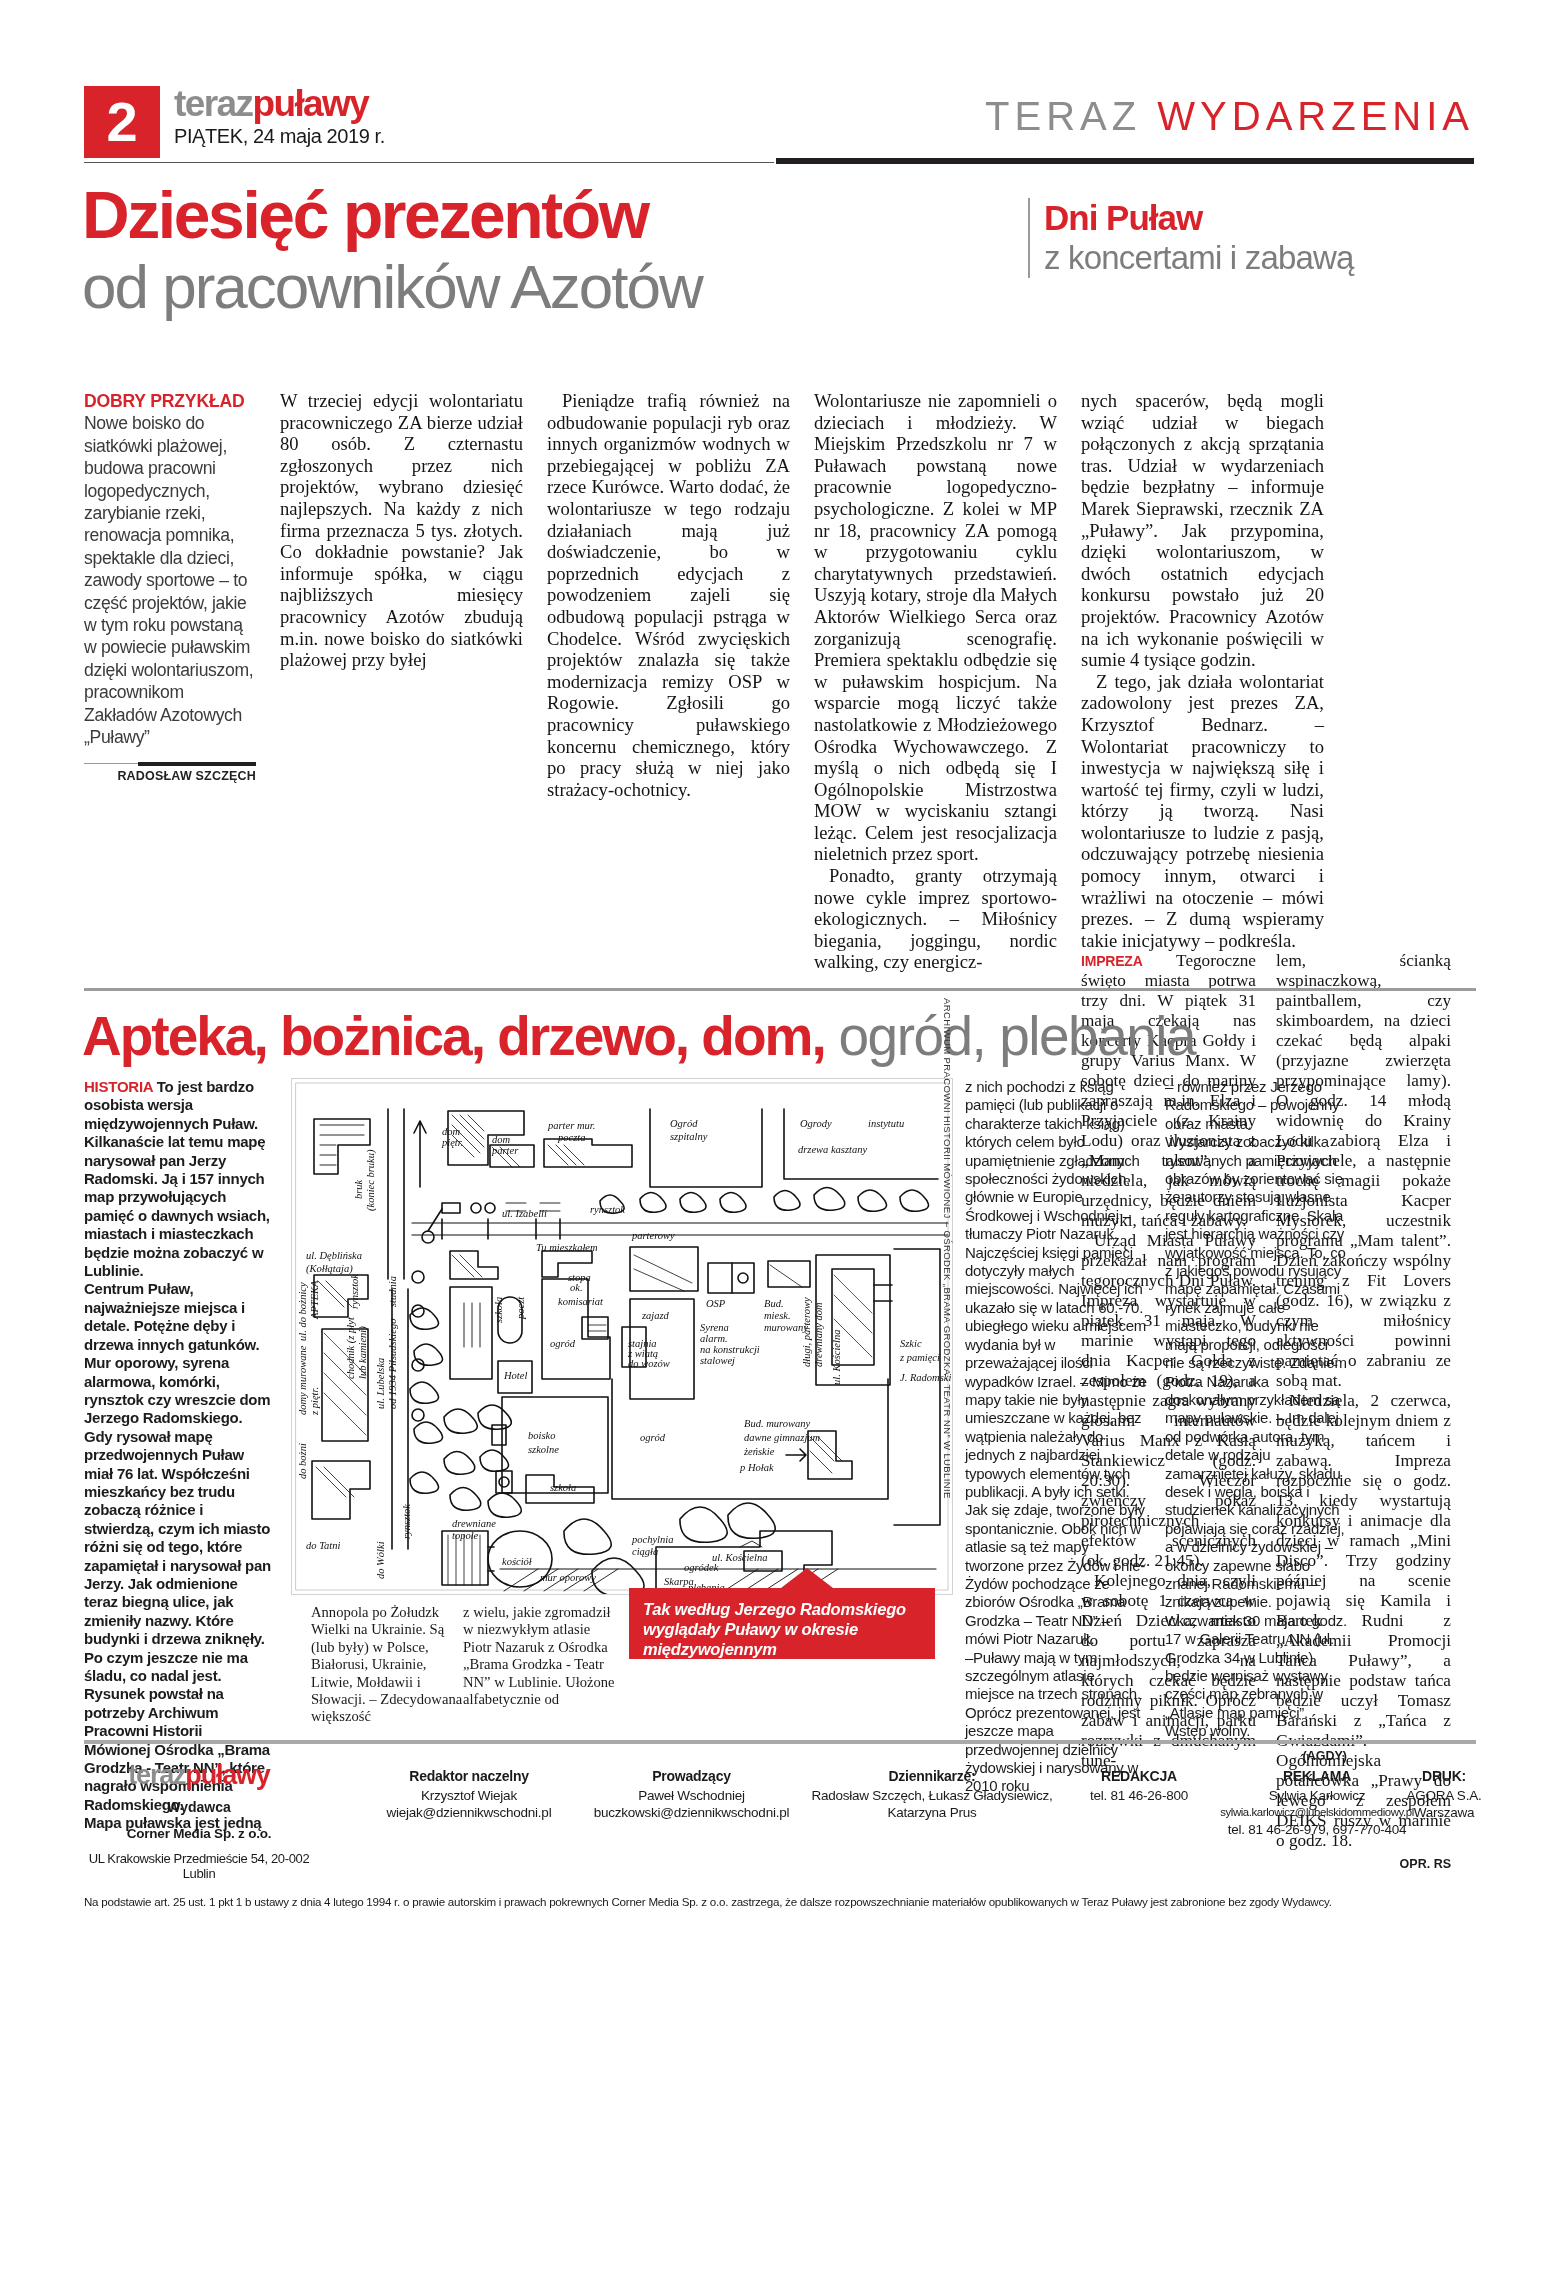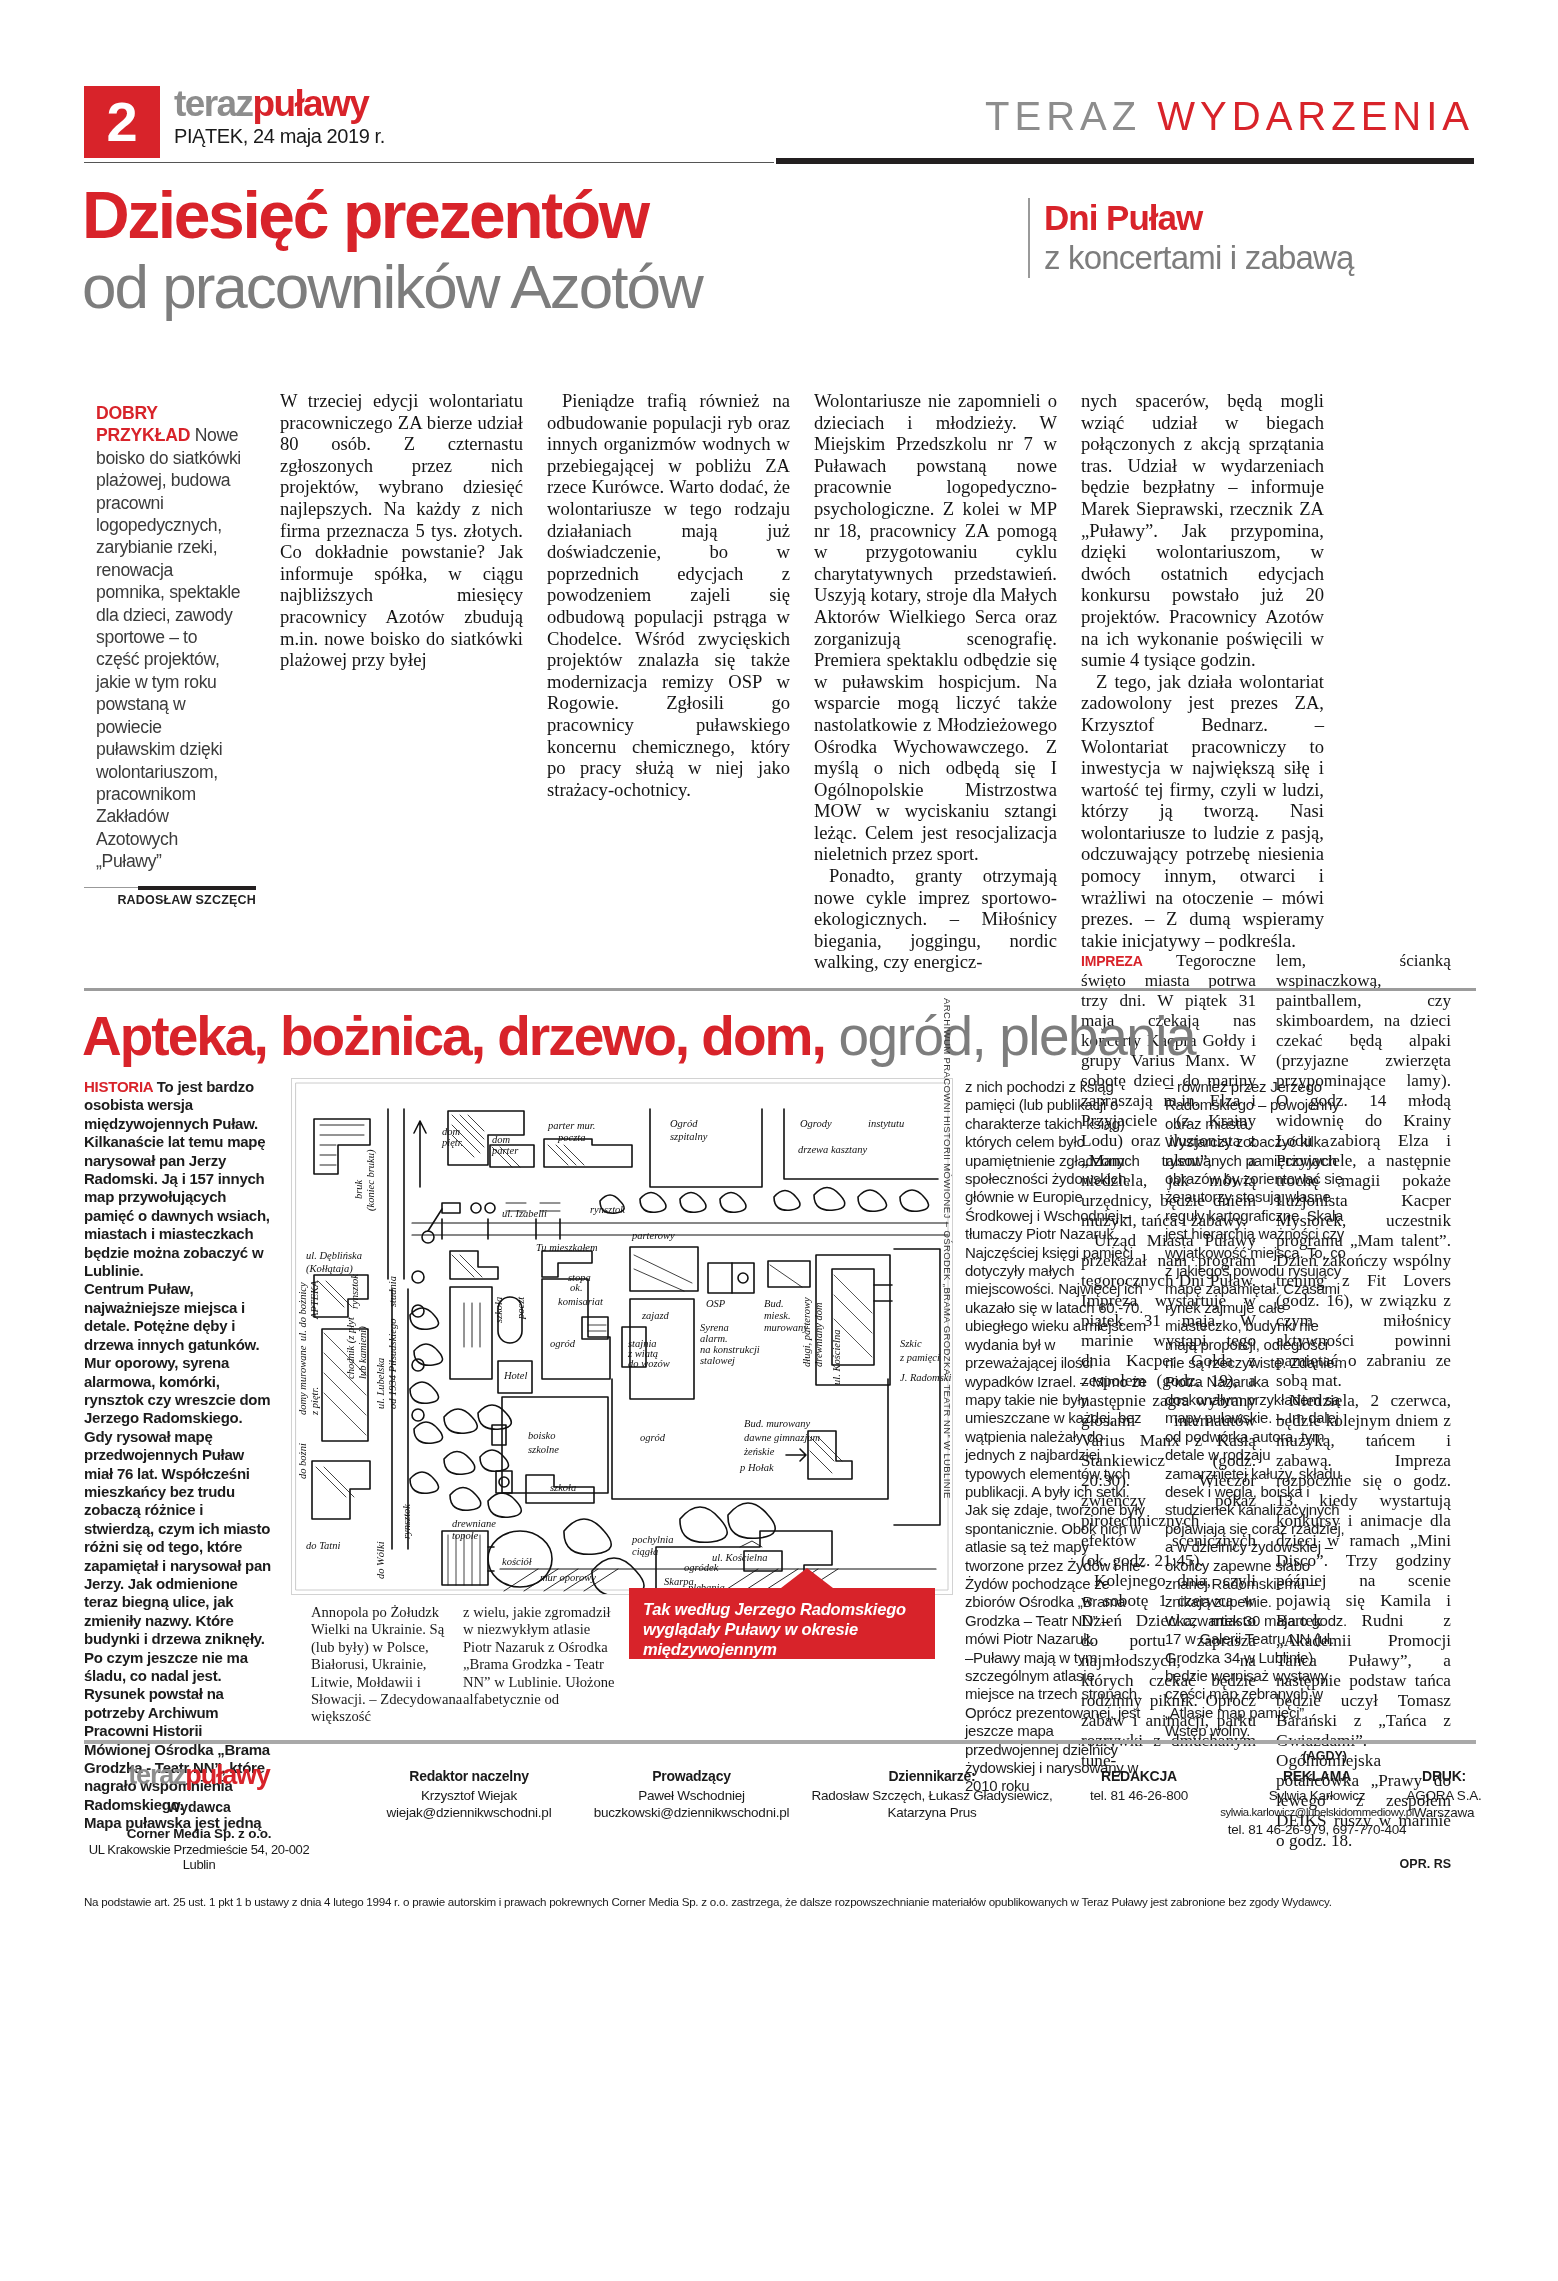--- a/index.html
+++ b/index.html
@@ -42,21 +42,21 @@
   .sidebar-head{position:absolute;left:1028px;top:198px;width:450px;padding-left:14px;
                 border-left:2px solid #9a9a9a;}
   .sidebar-head .sh1{font-size:35px;font-weight:bold;color:#d8232a;letter-spacing:-1px;line-height:40px;}
   .sidebar-head .sh2{font-size:33px;font-weight:normal;color:#7d7d7d;letter-spacing:-.8px;line-height:40px;}
 
   
   .a1{position:absolute;left:84px;top:390px;width:1392px;}
   .col{float:left;}
   .lead-col{width:172px;margin-right:24px;}
   .lead-col p{
-    margin:12px;font-size:17.6px;line-height:22.4px;color:#3b3b3b;
+    margin:0;font-size:17.6px;line-height:22.4px;color:#3b3b3b;
     font-family:"Liberation Sans", sans-serif;letter-spacing:-.35px;
   }
   .lead-col .tag{color:#d8232a;font-weight:bold;letter-spacing:-.2px;}
   .byline-rule{margin-top:13px;height:4px;background:#231f20;width:118px;margin-left:auto;}
   .byline-rule-thin{height:1px;background:#999;width:54px;margin-top:-2.5px;}
   .byline{font-size:12.5px;font-weight:bold;letter-spacing:.2px;text-align:right;margin-top:5px;color:#222;}
 
   .body-col{width:243px;margin-right:24px;font-family:"Liberation Serif", serif;}
   .body-col p{
     margin:0 0 0 0;font-size:18.6px;line-height:21.6px;text-align:justify;
@@ -105,21 +105,21 @@
 
   
   .foot-rule{position:absolute;left:84px;top:1740px;width:1392px;height:4px;background:#a9a9a9;}
   .footer{position:absolute;left:84px;top:1756px;width:1392px;}
   .f-logo{position:absolute;left:0;top:4px;width:230px;text-align:center;}
   .f-logo .lg{font-size:27px;font-weight:bold;letter-spacing:-1.2px;line-height:30px;}
   .f-logo .lg .teraz{color:#8d8d8d;}
   .f-logo .lg .pulawy{color:#d8232a;}
   .f-logo .w{font-size:14px;font-weight:bold;margin-top:9px;}
   .f-logo .c1{font-size:13.5px;font-weight:bold;margin-top:11px;letter-spacing:-.2px;}
-  .f-logo .c2{font-size:13px;margin-top:1px;letter-spacing:-.35px;}
+  .f-logo .c2{font-size:13px;margin-top:10px;letter-spacing:-.35px;}
   .fcol{position:absolute;text-align:center;font-size:13.5px;line-height:17px;letter-spacing:-.25px;}
   .fcol .h{font-weight:bold;font-size:14px;display:block;margin-bottom:2px;}
   .fcol .sm{font-size:11.4px;letter-spacing:-.4px;display:block;}
   .copyright{position:absolute;left:84px;top:1895px;width:1392px;font-size:11.6px;
              letter-spacing:-.25px;color:#1a1a1a;text-align:left;}
   .clear{clear:both;}
 </style>
 </head>
 <body>
 

